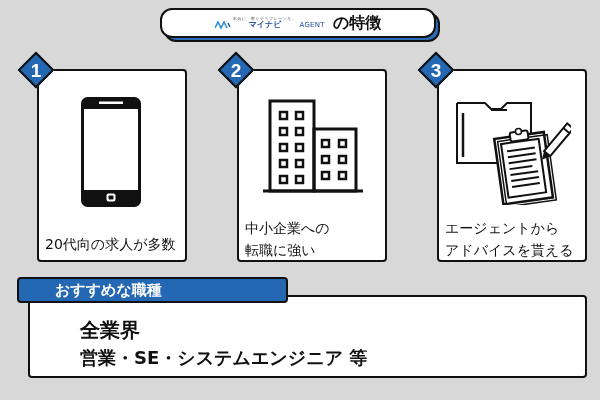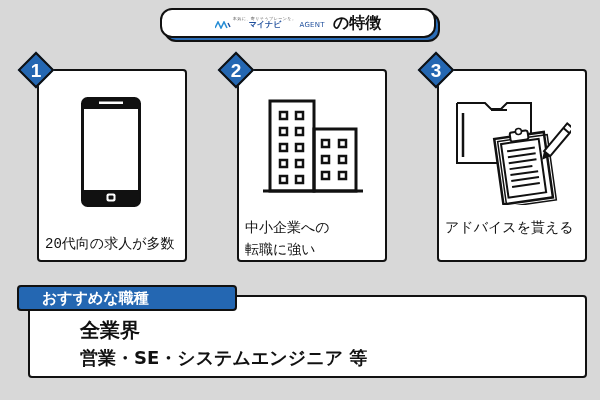--- a/index.html
+++ b/index.html
@@ -22,21 +22,21 @@
     }
     .brand { display: flex; flex-direction: column; align-items: flex-start; line-height: 1; }
     .brand-tagline { font-size: 4px; color: #555; margin-left: 18px; letter-spacing: 0.5px; }
     .brand-row { display: flex; align-items: center; gap: 18px; }
     .brand-name { font-size: 8px; font-weight: bold; color: #1d4d9b; }
     .brand-agent { font-size: 7px; color: #1d4d9b; letter-spacing: 0.3px; }
     .title-text { font-size: 16px; font-weight: bold; color: #111; }
 
     .card {
       position: absolute; top: 69px; width: 150px; height: 193px;
-      background: #fff; border: 2px solid #111; border-radius: 4px; font-family: Liberation Mono, monospace;
+      background: #fff; border: 2px solid #111; border-radius: 4px;
     }
     .card-1 { left: 37px; }
     .card-2 { left: 237px; }
     .card-3 { left: 437px; }
     .badge {
       position: absolute; width: 26px; height: 26px;
       background: #2467b2; border: 2px solid #111;
       transform: rotate(45deg); top: 57px;
     }
     .badge-1 { left: 23px; }
@@ -56,24 +56,24 @@
     .card-text {
       position: absolute; left: 6px; right: 4px;
       font-size: 14px; line-height: 22px; color: #111; white-space: nowrap;
     }
 
     .bottom-box {
       position: absolute; left: 28px; top: 295px; width: 559px; height: 83px;
       background: #fff; border: 2px solid #111; border-radius: 4px;
     }
     .tab {
-      position: absolute; left: 17px; top: 277px; width: 220px; height: 26px;
+      position: absolute; left: 17px; top: 277px; width: 271px; height: 26px;
       background: #2467b2; border: 2px solid #111; border-radius: 4px;
       color: #fff; font-weight: bold; font-size: 15px;
-      display: flex; align-items: center; padding-left: 23px; margin-top: 8px;
+      display: flex; align-items: center; padding-left: 36px;
     }
     .main-label {
       position: absolute; left: 80px; top: 317px;
       font-size: 20px; font-weight: bold; color: #111;
     }
     .sub-label {
       position: absolute; left: 80px; top: 346px;
       font-size: 18px; font-weight: bold; color: #111; white-space: nowrap;
     }
     .logo {
@@ -177,20 +177,21 @@
         <line x1="55" y1="84" x2="83" y2="84"></line>
       </g>
     </g>
     <g transform="rotate(40 96 48)">
       <rect x="92" y="18" width="8" height="36" fill="#fff" stroke="#111" stroke-width="2"></rect>
       <polygon points="92,54 100,54 96,62" fill="#111"></polygon>
       <line x1="92" y1="24" x2="100" y2="24" stroke="#111" stroke-width="2"></line>
     </g>
   </svg>
   <div class="card-text" style="top:146px;">
+    <div>エージェントから</div>
     <div>アドバイスを貰える</div>
   </div>
 </div>
 <div class="badge badge-3"></div>
 <div class="badge-num badge-num-3">3</div>
 
 <div class="bottom-box"></div>
 <div class="tab">おすすめな職種</div>
 <div class="main-label">全業界</div>
 <div class="sub-label">営業・SE・システムエンジニア 等</div>

